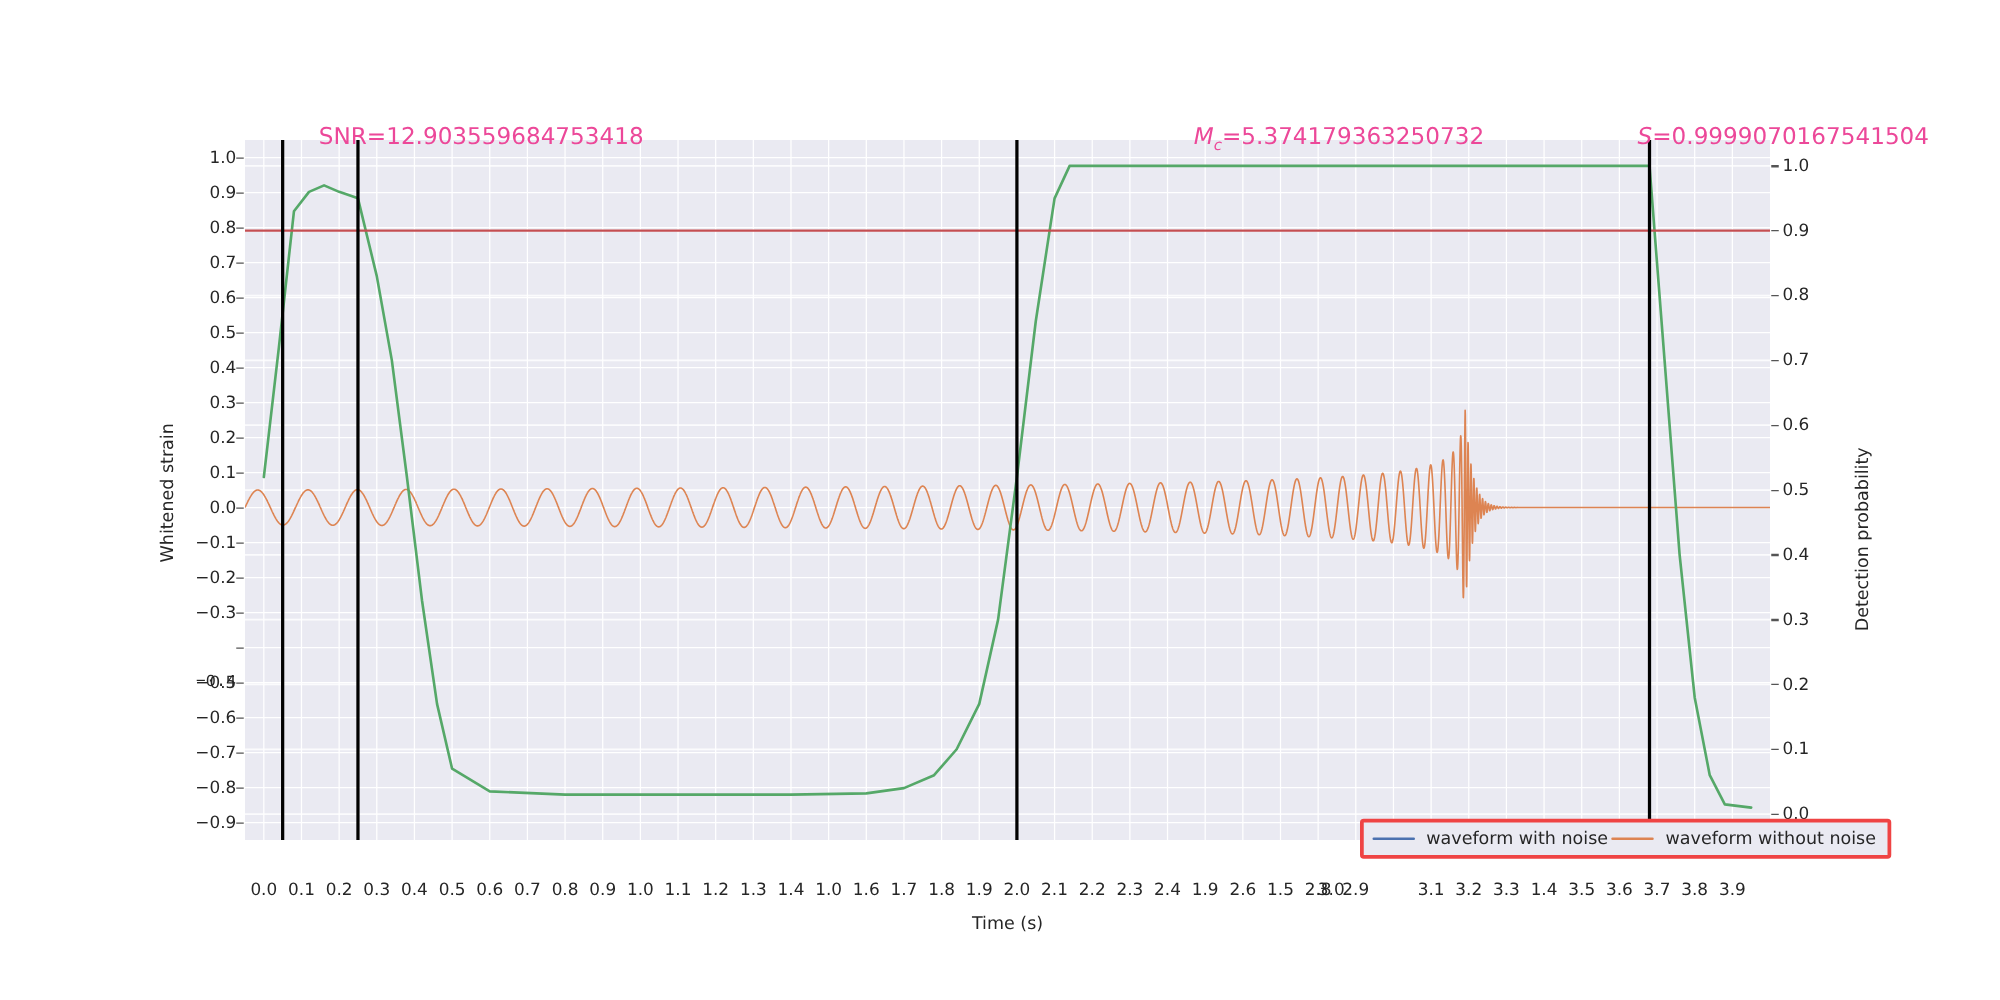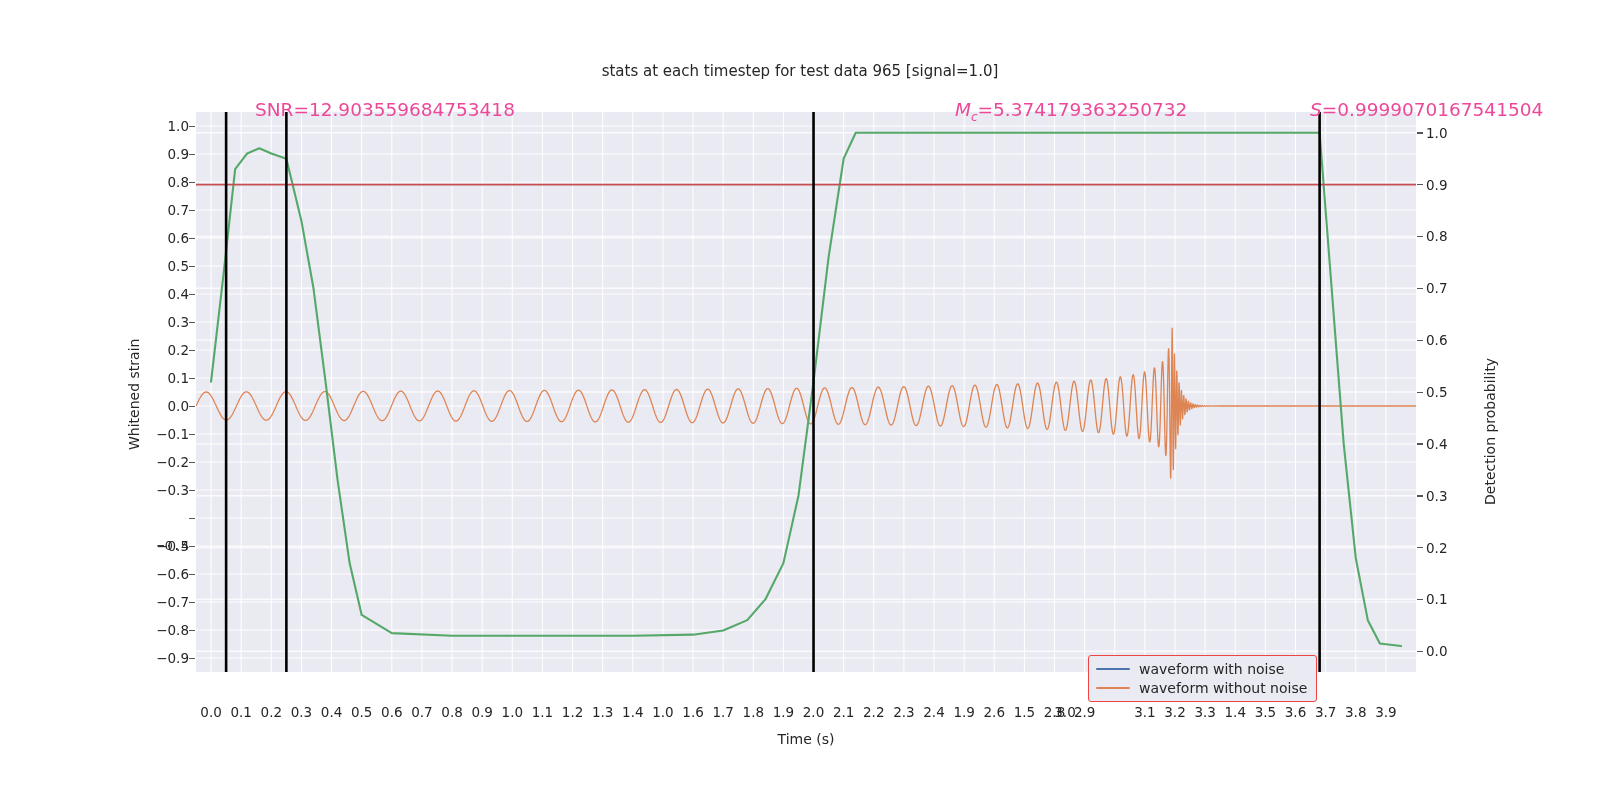--- a/index.html
+++ b/index.html
@@ -33,34 +33,33 @@
   .xtick{position:absolute;top:704px;font-size:13.5px;color:#262626;
          transform:translateX(-50%);white-space:nowrap;}
 
   
   .annot{position:absolute;font-size:18.5px;color:#ec4899;white-space:nowrap;}
   .annot .it{font-style:italic;}
   .annot sub{font-size:12px;font-style:italic;}
 
   
   #legend{position:absolute;left:1088px;top:655px;background:#EAEAF2;
-          border:1px solid #ef4444;border-radius:3px;padding:5px 9px 5px 7px;
-          display:flex;flex-direction:column;gap:3px;z-index:40;}
+          border:3px solid #ef4444;border-radius:3px;padding:5px 9px 5px 7px;
+          display:flex;flex-direction:row;gap:3px;z-index:40;}
   .leg-row{display:flex;align-items:center;gap:9px;}
   .leg-line{width:34px;height:2.4px;border-radius:2px;}
   .leg-txt{font-size:14px;color:#262626;white-space:nowrap;}
 
   svg{display:block;}
 </style>
 </head>
 <body>
 
 <div id="root">
 
-  <div class="title">stats at each timestep for test data 965 [signal=1.0]</div>
 
   <div class="ylabel-left">Whitened strain</div>
   <div class="ylabel-right">Detection probability</div>
   <div class="xlabel">Time (s)</div>
 
   <div id="ticks-left">
       <div class="ytick" style="top: 126px;">1.0</div>
       <div class="tickmark" style="left: 189px; top: 125.5px;"></div>
       <div class="ytick" style="top: 154px;">0.9</div>
       <div class="tickmark" style="left: 189px; top: 153.5px;"></div>

